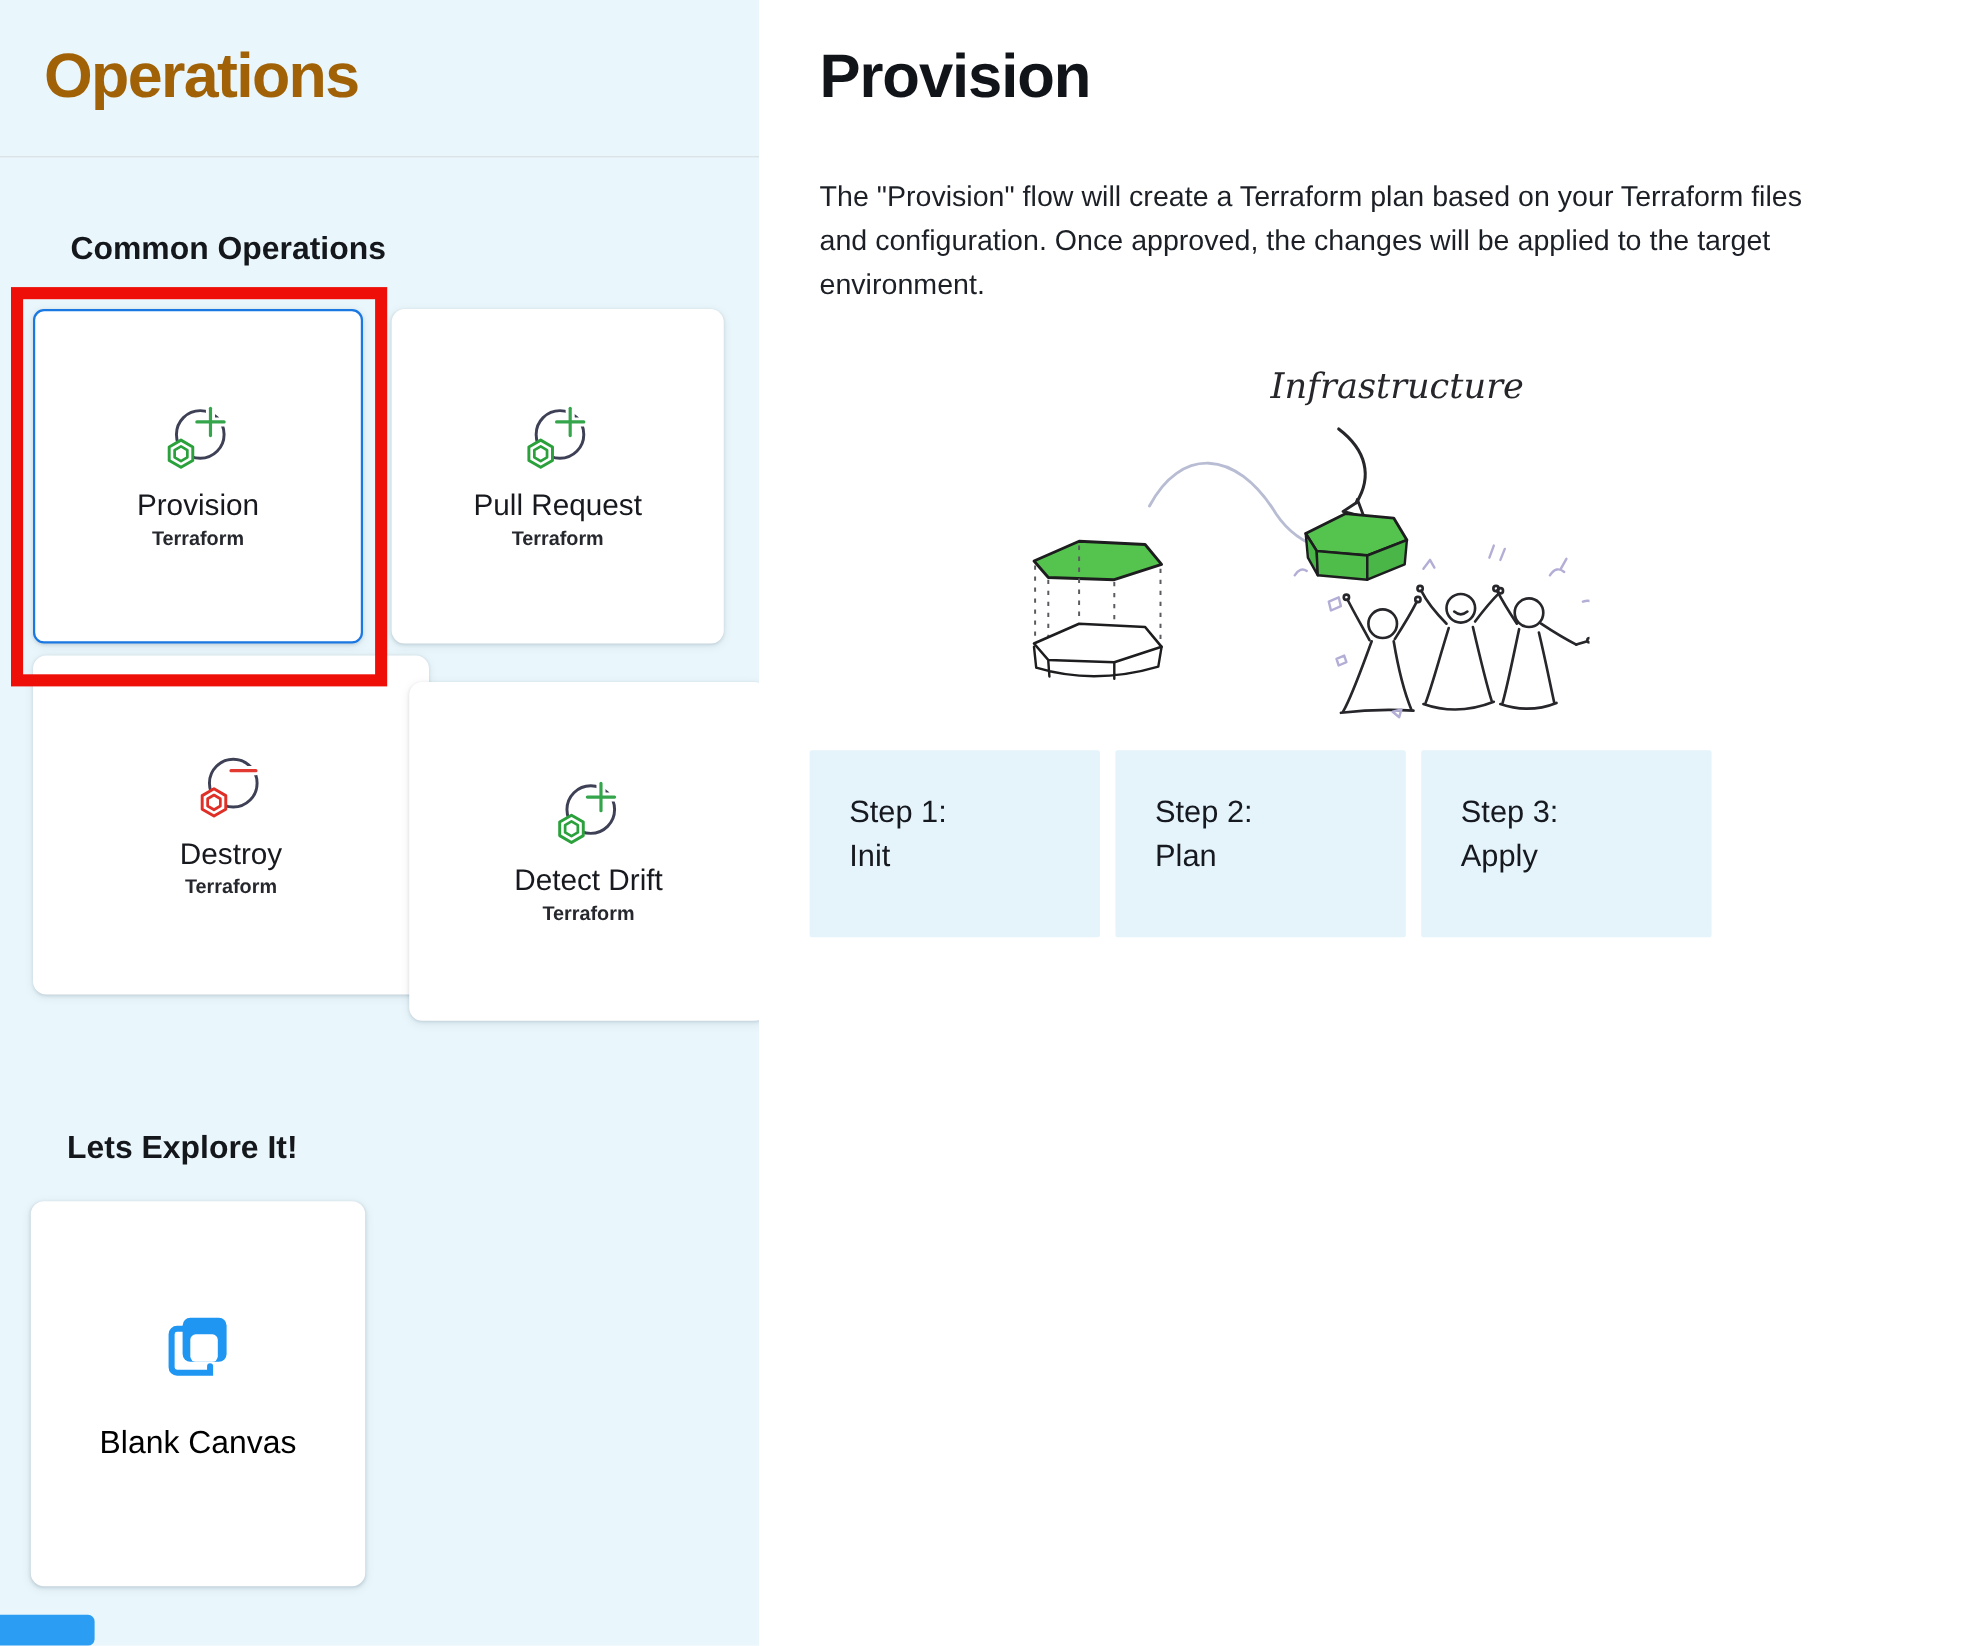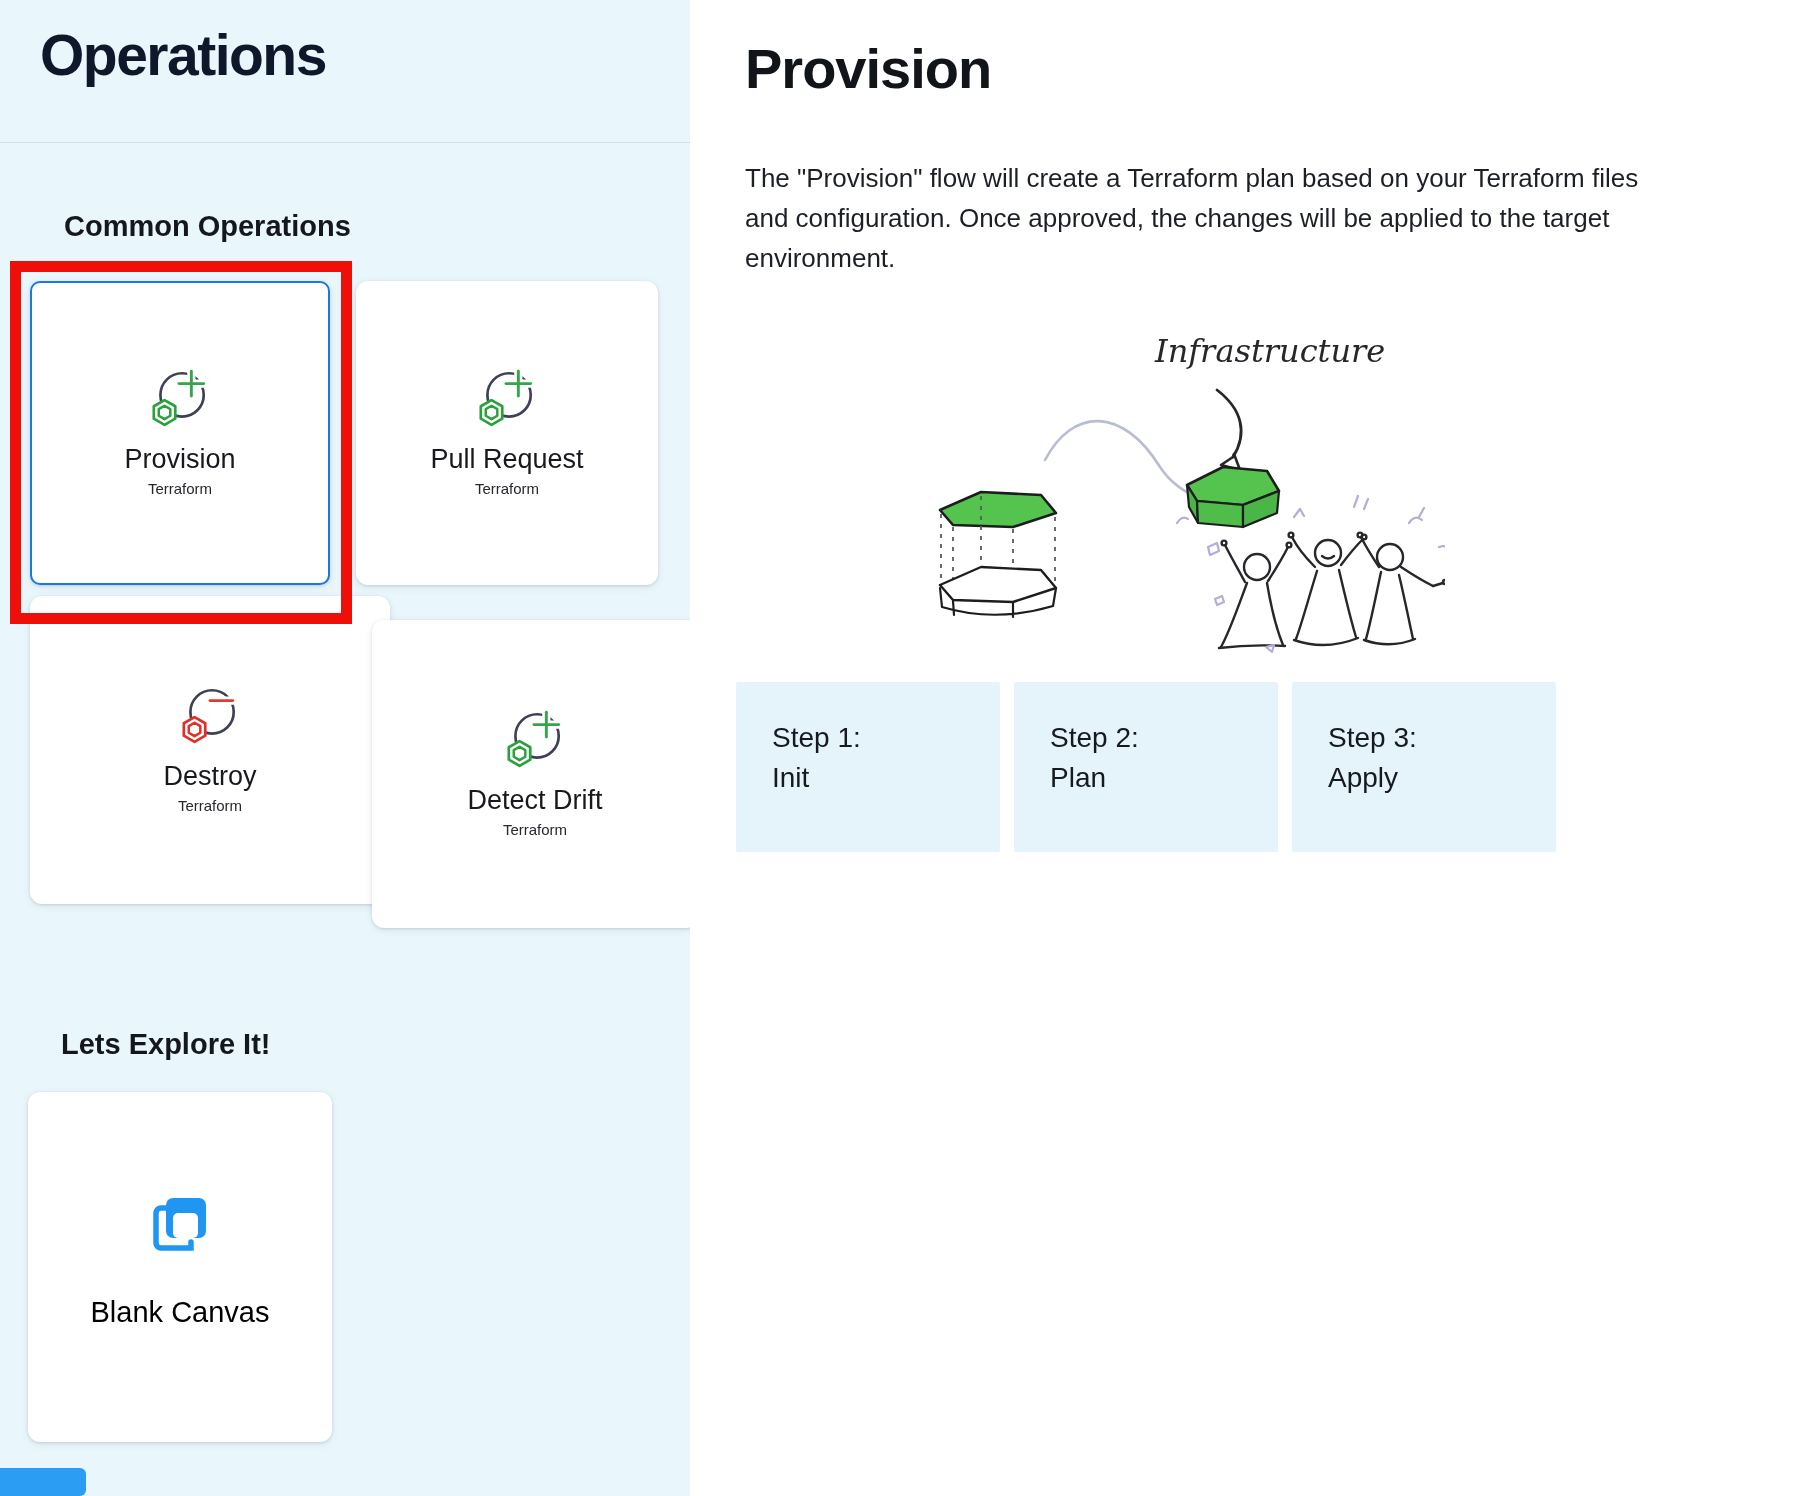--- a/index.html
+++ b/index.html
@@ -2,39 +2,39 @@
 <html><head>
 <meta charset="utf-8">
 <style>
   html,body{margin:0;padding:0;}
   body{
     width:1800px;height:1496px;position:relative;overflow:hidden;
     background:#ffffff;font-family:"Liberation Sans",sans-serif;color:#15181e;
   }
   
   .sidebar{position:absolute;left:0;top:0;width:690px;height:1496px;background:#e9f6fb;}
-  .sidebar-title{position:absolute;left:40px;top:22px;font-size:57px;font-weight:700;letter-spacing:-1.5px;color:#0f172a;}
+  .sidebar-title{position:absolute;left:40px;top:36px;font-size:57px;font-weight:700;letter-spacing:-1.5px;color:#a16207;}
   .sidebar-divider{position:absolute;left:0;top:142px;width:690px;height:1px;background:#d7dee2;}
   .section-label{position:absolute;font-size:29px;font-weight:700;color:#14171c;margin-left:24px;}
   .label-common{left:40px;top:210px;}
   .label-explore{left:37px;top:1028px;}
   .op-card{
     position:absolute;background:#ffffff;border-radius:12px;
     box-shadow:0 1px 3px rgba(20,45,65,.14),0 2px 10px rgba(20,45,65,.07);
     display:flex;flex-direction:column;align-items:center;justify-content:center;
     cursor:pointer;
   }
   .card-provision{left:30px;top:281px;width:300px;height:304px;border:2px solid #1a78e3;border-radius:10px;box-sizing:border-box;}
   .card-pullrequest{left:356px;top:281px;width:302px;height:304px;}
   .card-destroy{left:30px;top:596px;width:360px;height:308px;}
   .card-detectdrift{left:372px;top:620px;width:326px;height:308px;}
   .card-blank{left:28px;top:1092px;width:304px;height:350px;padding-bottom:14px;box-sizing:border-box;}
   .op-card .op-icon{margin-bottom:12px;}
   .op-title{font-size:27px;font-weight:500;color:#17191e;line-height:34px;}
-  .op-sub{font-size:15px;font-weight:400;color:#26282e;line-height:26px;}
+  .op-sub{font-size:18px;font-weight:700;color:#26282e;line-height:26px;}
   .blank-title{font-size:29px;font-weight:400;color:#000000;margin-top:28px;}
   .highlight-rect{
     position:absolute;left:10px;top:261px;width:342px;height:363px;
     border:11px solid #ee0f08;box-sizing:border-box;pointer-events:none;z-index:5;
   }
   .scrollbar-thumb{position:absolute;left:0;top:1468px;width:86px;height:28px;background:#2b9df3;border-radius:0 6px 6px 0;}
   
   .main{position:absolute;left:690px;top:0;width:1110px;height:1496px;background:#ffffff;}
   .main-title{position:absolute;left:55px;top:36px;font-size:56px;font-weight:700;letter-spacing:-1px;color:#111419;}
   .main-desc{

